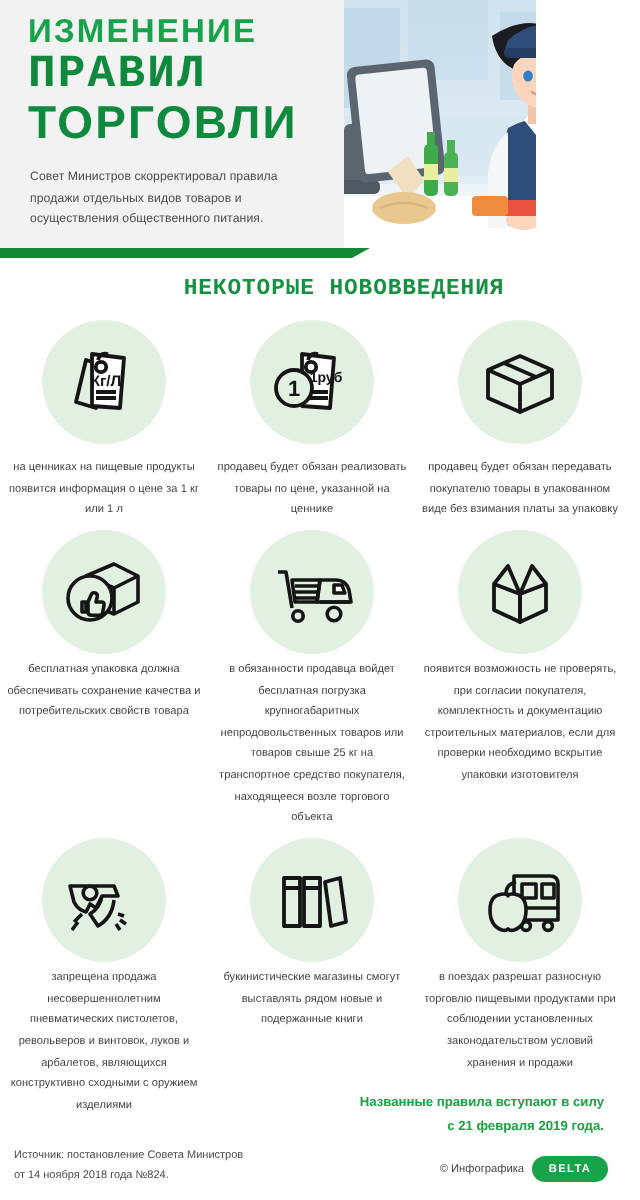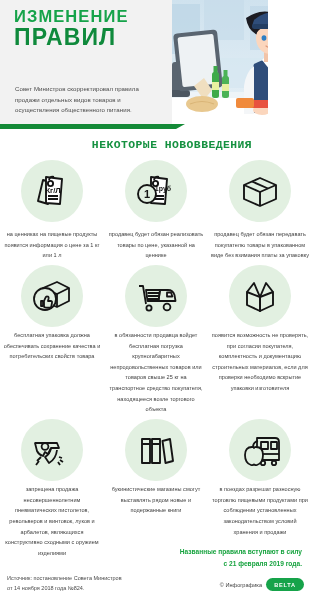--- a/index.html
+++ b/index.html
@@ -12,21 +12,21 @@
   .page{position:relative;width:312px;height:600px;background:#fff;}
 
   
   .header{position:relative;width:268px;height:134px;overflow:hidden;background:#fff;}
   .header-left{
     position:absolute;left:0;top:0;width:172px;height:124px;
     background:#f2f2f2;z-index:3;
   }
   .title-block{position:absolute;left:14px;top:8px;width:152px;}
   .t1{font-size:16.5px;font-weight:bold;color:#16a34a;letter-spacing:1.1px;line-height:1.06;}
-  .t2{font-size:23px;font-weight:bold;color:#0f8a3c;letter-spacing:1.1px;line-height:1.0;margin-top:1px;}
+  .t2{font-size:23px;font-weight:bold;color:#0f8a3c;letter-spacing:1.1px;line-height:1.0;margin-top:1px;font-family:Liberation Mono, monospace;}
   .t3{font-size:23px;font-weight:bold;color:#0f8a3c;letter-spacing:1.1px;line-height:1.0;margin-top:1px;}
   .subtitle{
     position:absolute;left:15px;top:84px;width:148px;
     font-size:6.1px;color:#4a4a4a;line-height:1.75;letter-spacing:.05px;
   }
   .hdr-green-bar{
     position:absolute;left:0;top:124px;width:176px;height:5px;background:#148a37;z-index:4;
   }
   .hdr-green-bar:after{
     content:"";position:absolute;right:-9px;top:0;width:0;height:0;
@@ -148,20 +148,21 @@
         <path d="M44 86 l10 -8 8 12 -8 10z" fill="#f0dfc0"></path>
         <ellipse cx="52" cy="104" rx="16" ry="8" fill="#e8c88f"></ellipse>
         <path d="M40 104 q12 -5 24 0" stroke="#d9b476" stroke-width="1.2" fill="none"></path>
       </svg>
     </div>
 
     <div class="header-left">
       <div class="title-block">
         <div class="t1">ИЗМЕНЕНИЕ</div>
         <div class="t2">ПРАВИЛ</div>
+        <div class="t3">ТОРГОВЛИ</div>
       </div>
       <div class="subtitle">Совет Министров скорректировал правила продажи отдельных видов товаров и осуществления общественного питания.</div>
     </div>
     <div class="hdr-green-bar"></div>
   </div>
 
   <div class="section-title">НЕКОТОРЫЕ НОВОВВЕДЕНИЯ</div>
 
   <div class="grid">
 

